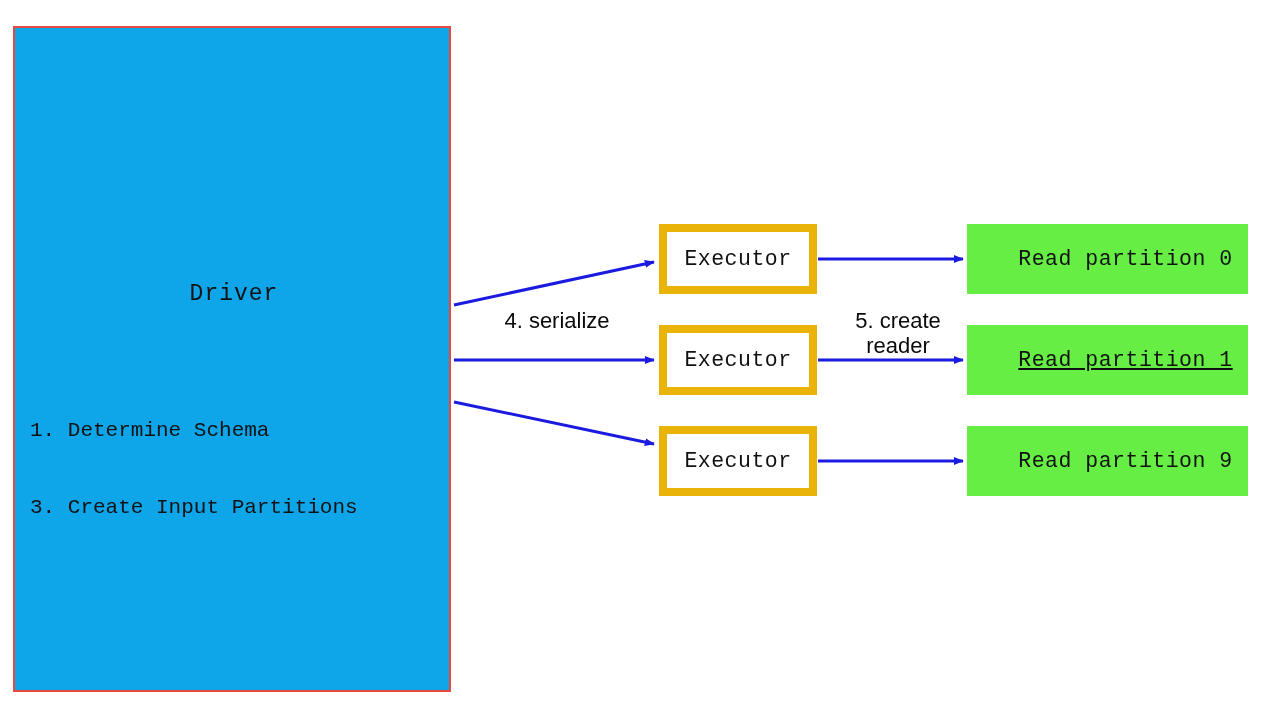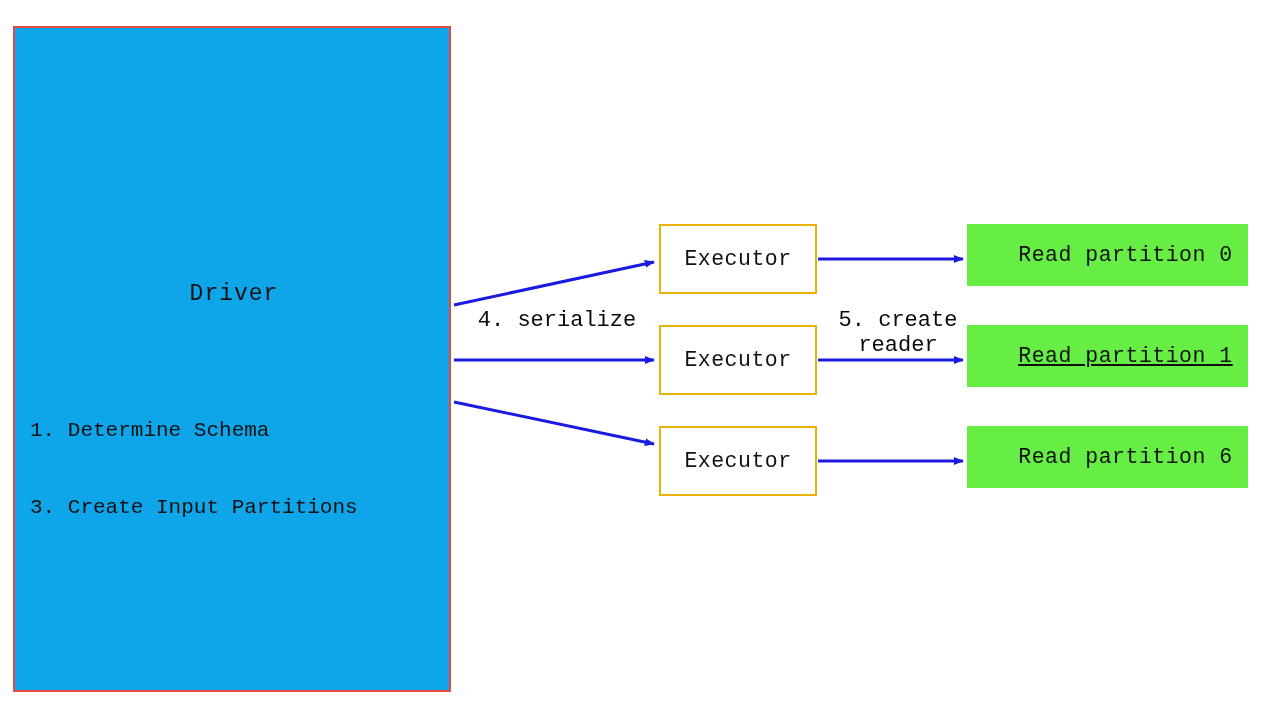--- a/index.html
+++ b/index.html
@@ -58,61 +58,61 @@
     font-family: "Liberation Mono", "DejaVu Sans Mono", monospace;
   }
   .driver-steps div { white-space: pre; }
 
   
   .executor-box {
     position: absolute;
     left: 659px;
     width: 158px;
     height: 70px;
-    border: 2px solid #eab308;
+    border: 8px solid #eab308;
     background: #ffffff;
     box-sizing: border-box;
     display: flex;
     align-items: center;
     justify-content: center;
     font-size: 21.5px;
     letter-spacing: 0.5px;
     color: #111111;
     font-family: "Liberation Mono", "DejaVu Sans Mono", monospace;
   }
   .exec-0 { top: 224px; }
   .exec-1 { top: 325px; }
   .exec-2 { top: 426px; }
 
   
   .partition-box {
     position: absolute;
     left: 967px;
     width: 281px;
-    height: 62px;
+    height: 70px;
     background: #66ee44;
     box-sizing: border-box;
     display: flex;
     align-items: center;
     justify-content: center;
     font-size: 21.5px;
     letter-spacing: 0.5px;
     color: #111111;
     font-family: "Liberation Mono", "DejaVu Sans Mono", monospace;
     padding-left: 36px;
   }
   .part-0 { top: 224px; }
   .part-1 { top: 325px; text-decoration: underline; }
   .part-2 { top: 426px; }
 
   
   .edge-label {
     position: absolute;
     text-align: center;
-    font-family: Liberation Mono, monospace;
+    font-family: Liberation Sans, sans-serif;
     font-size: 22px;
     line-height: 25px;
     color: #0a0a0a;
     white-space: nowrap;
   }
   .label-serialize {
     left: 452px;
     top: 308px;
     width: 210px;
   }
@@ -152,21 +152,21 @@
       <div>3. Create Input Partitions</div>
     </div>
   </div>
 
   <div class="executor-box exec-0">Executor</div>
   <div class="executor-box exec-1">Executor</div>
   <div class="executor-box exec-2">Executor</div>
 
   <div class="partition-box part-0">Read partition 0</div>
   <div class="partition-box part-1">Read partition 1</div>
-  <div class="partition-box part-2">Read partition 6</div>
+  <div class="partition-box part-2">Read partition 9</div>
 
   <div class="edge-label label-serialize">
     <div>4. serialize</div>
   </div>
 
   <div class="edge-label label-create-reader">
     <div>5. create</div>
     <div>reader</div>
   </div>
 

